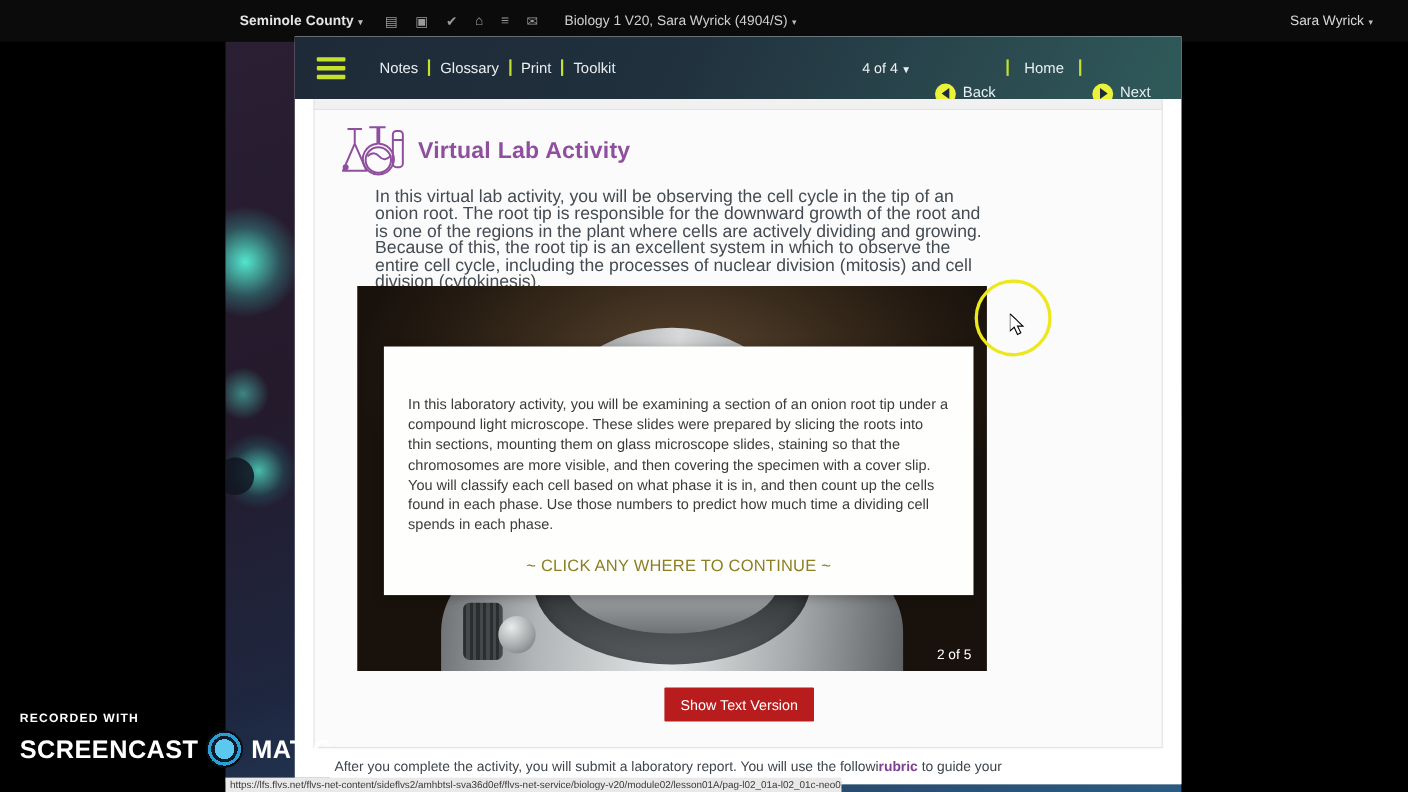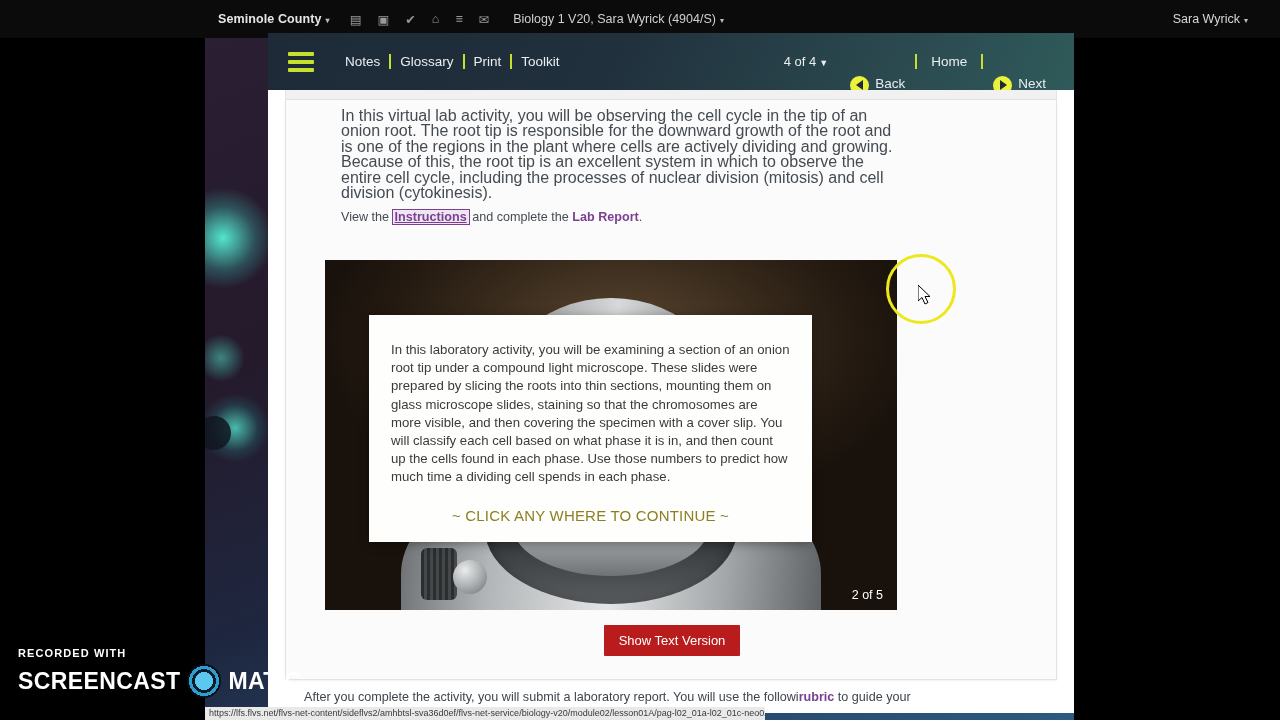--- a/index.html
+++ b/index.html
@@ -128,22 +128,22 @@
   .scope-knob2 {
     position:absolute; left:128px; bottom:16px; width:34px; height:34px; border-radius:50%;
     background:radial-gradient(circle at 35% 30%,#e9ebec 0%,#a7aaac 55%,#6c6f72 100%);
   }
   .slide-counter {
     position:absolute; right:14px; bottom:8px; color:#fff; font-size:12.5px;
   }
 
   
   .modal {
-    position:absolute; left:44px; top:55px; width:443px;
-    background:#fefefd; padding:26px 22px 18px 22px;
+    position:absolute; left:24px; top:55px; width:536px;
+    background:#fefefd; padding:44px 22px 18px 22px;
     box-shadow:0 2px 10px rgba(0,0,0,.35);
   }
   .modal p { color:#3b3b3b; font-size:13.2px; line-height:18.2px; }
   .modal .continue {
     margin-top:20px; text-align:center; color:#8d7f21; font-weight:normal;
     font-size:15px; letter-spacing:.2px;
   }
 
   
   .stv-wrap { position:absolute; left:0; top:525px; width:772px; display:flex; justify-content:center; }
@@ -251,20 +251,34 @@
           <span>Next</span>
         </a>
       </div>
     </div>
 
     <div class="content-scroll">
       <div class="sliver"></div>
 
       <div class="card">
 
+        <div class="title-row">
+          <svg class="lab-icon" viewBox="0 0 80 62">
+            <g fill="none" stroke="#8f4f9e" stroke-width="2.2" stroke-linejoin="round">
+              <path d="M12 6 h16 M20 6 v16 L7 52 h26 L20 22"></path>
+              <path d="M36 4 h18 M45 4 v18 a17 17 0 1 0 2 0 V4"></path>
+              <circle cx="46" cy="40" r="14"></circle>
+              <path d="M34 36 q7 -7 13 0 t13 -1"></path>
+              <rect x="62" y="8" width="11" height="40" rx="4"></rect>
+              <path d="M62 18 h11"></path>
+              <circle cx="10" cy="48" r="2.2" fill="#8f4f9e"></circle>
+            </g>
+          </svg>
+          <div class="lab-title">Virtual Lab Activity</div>
+        </div>
 
         <p class="body-text">In this virtual lab activity, you will be observing the cell cycle in the tip of an onion root. The root tip is responsible for the downward growth of the root and is one of the regions in the plant where cells are actively dividing and growing. Because of this, the root tip is an excellent system in which to observe the entire cell cycle, including the processes of nuclear division (mitosis) and cell division (cytokinesis).</p>
 
         <div class="view-line">
           <span>View the </span><a class="link-focus" href="#">Instructions</a><span> and complete the </span><a class="link-plain" href="#">Lab Report</a><span>.</span>
         </div>
 
         <div class="media">
           <div class="scope-head"></div>
           <div class="scope-base"></div>

